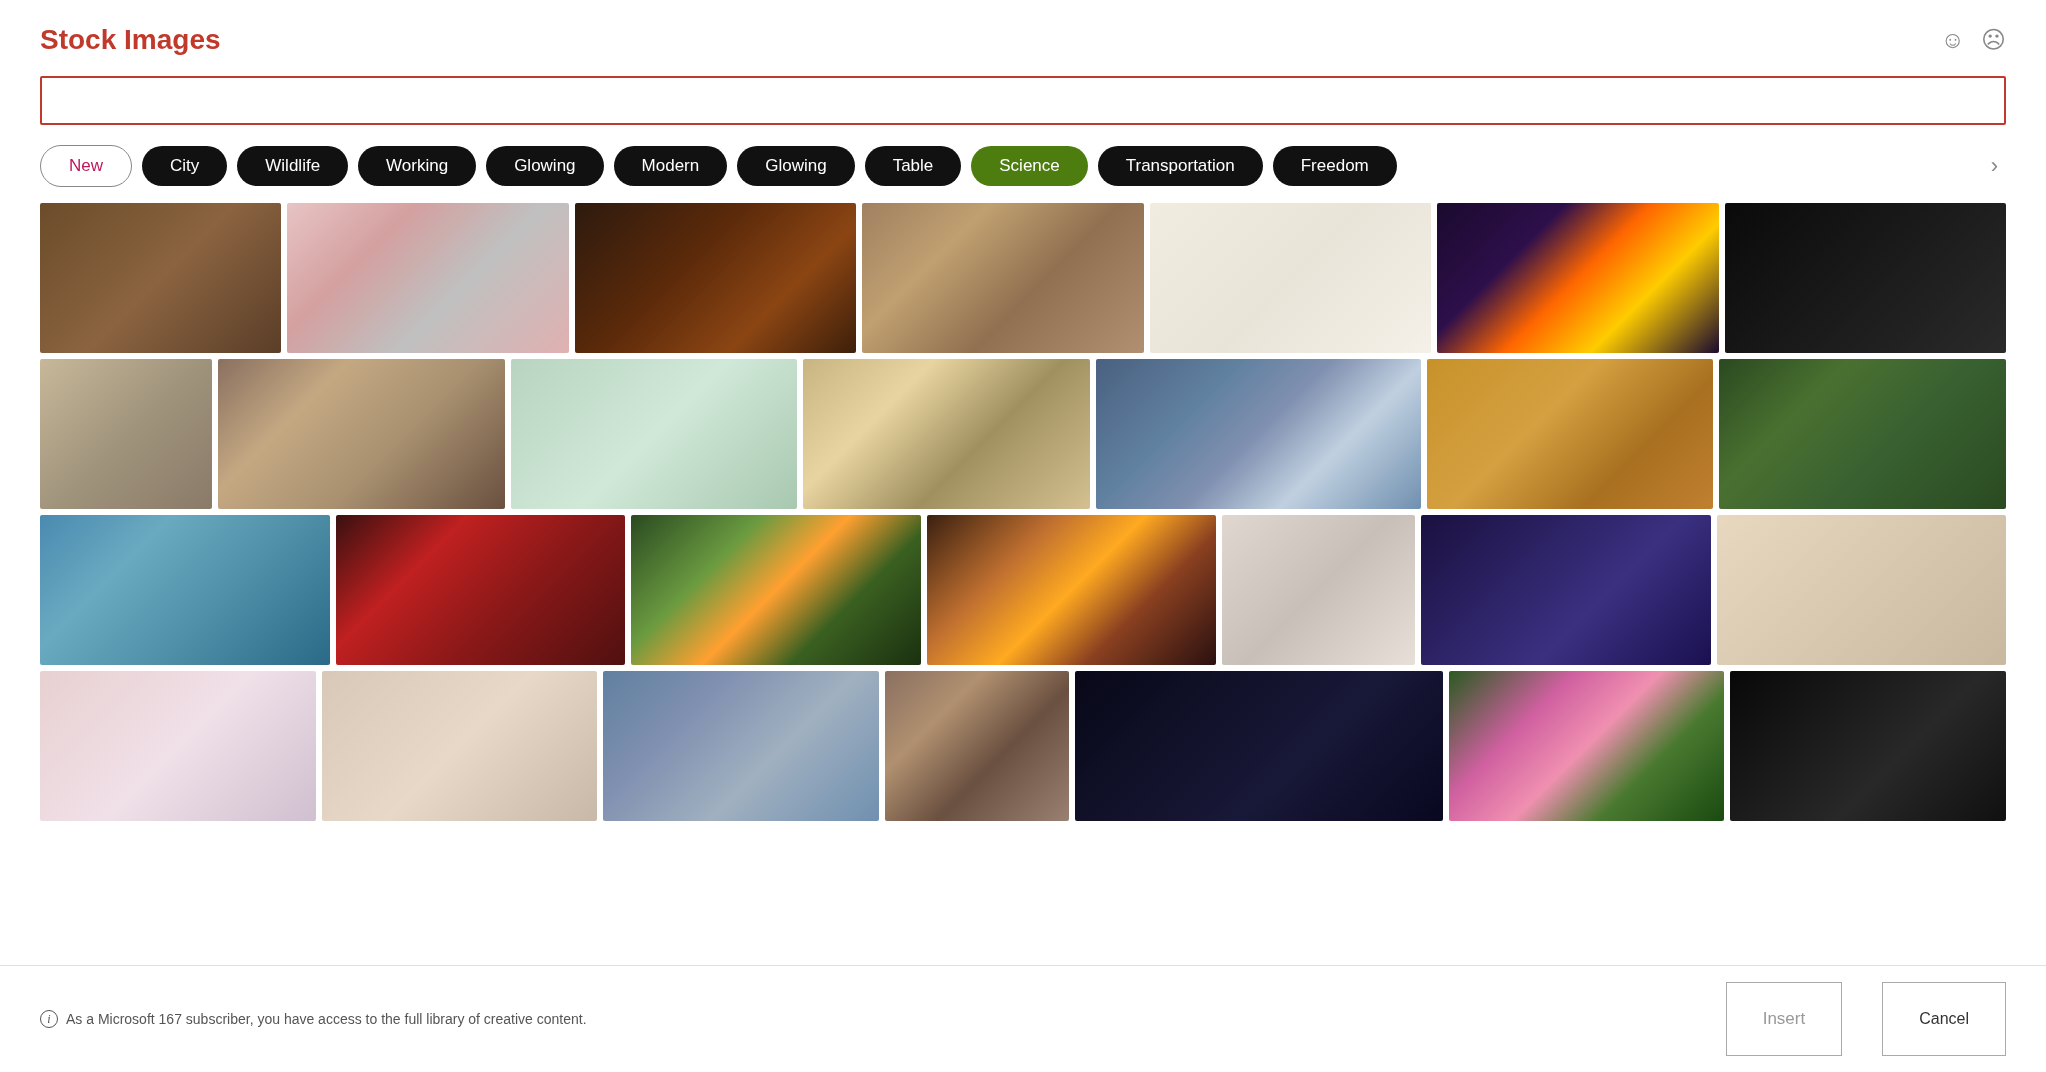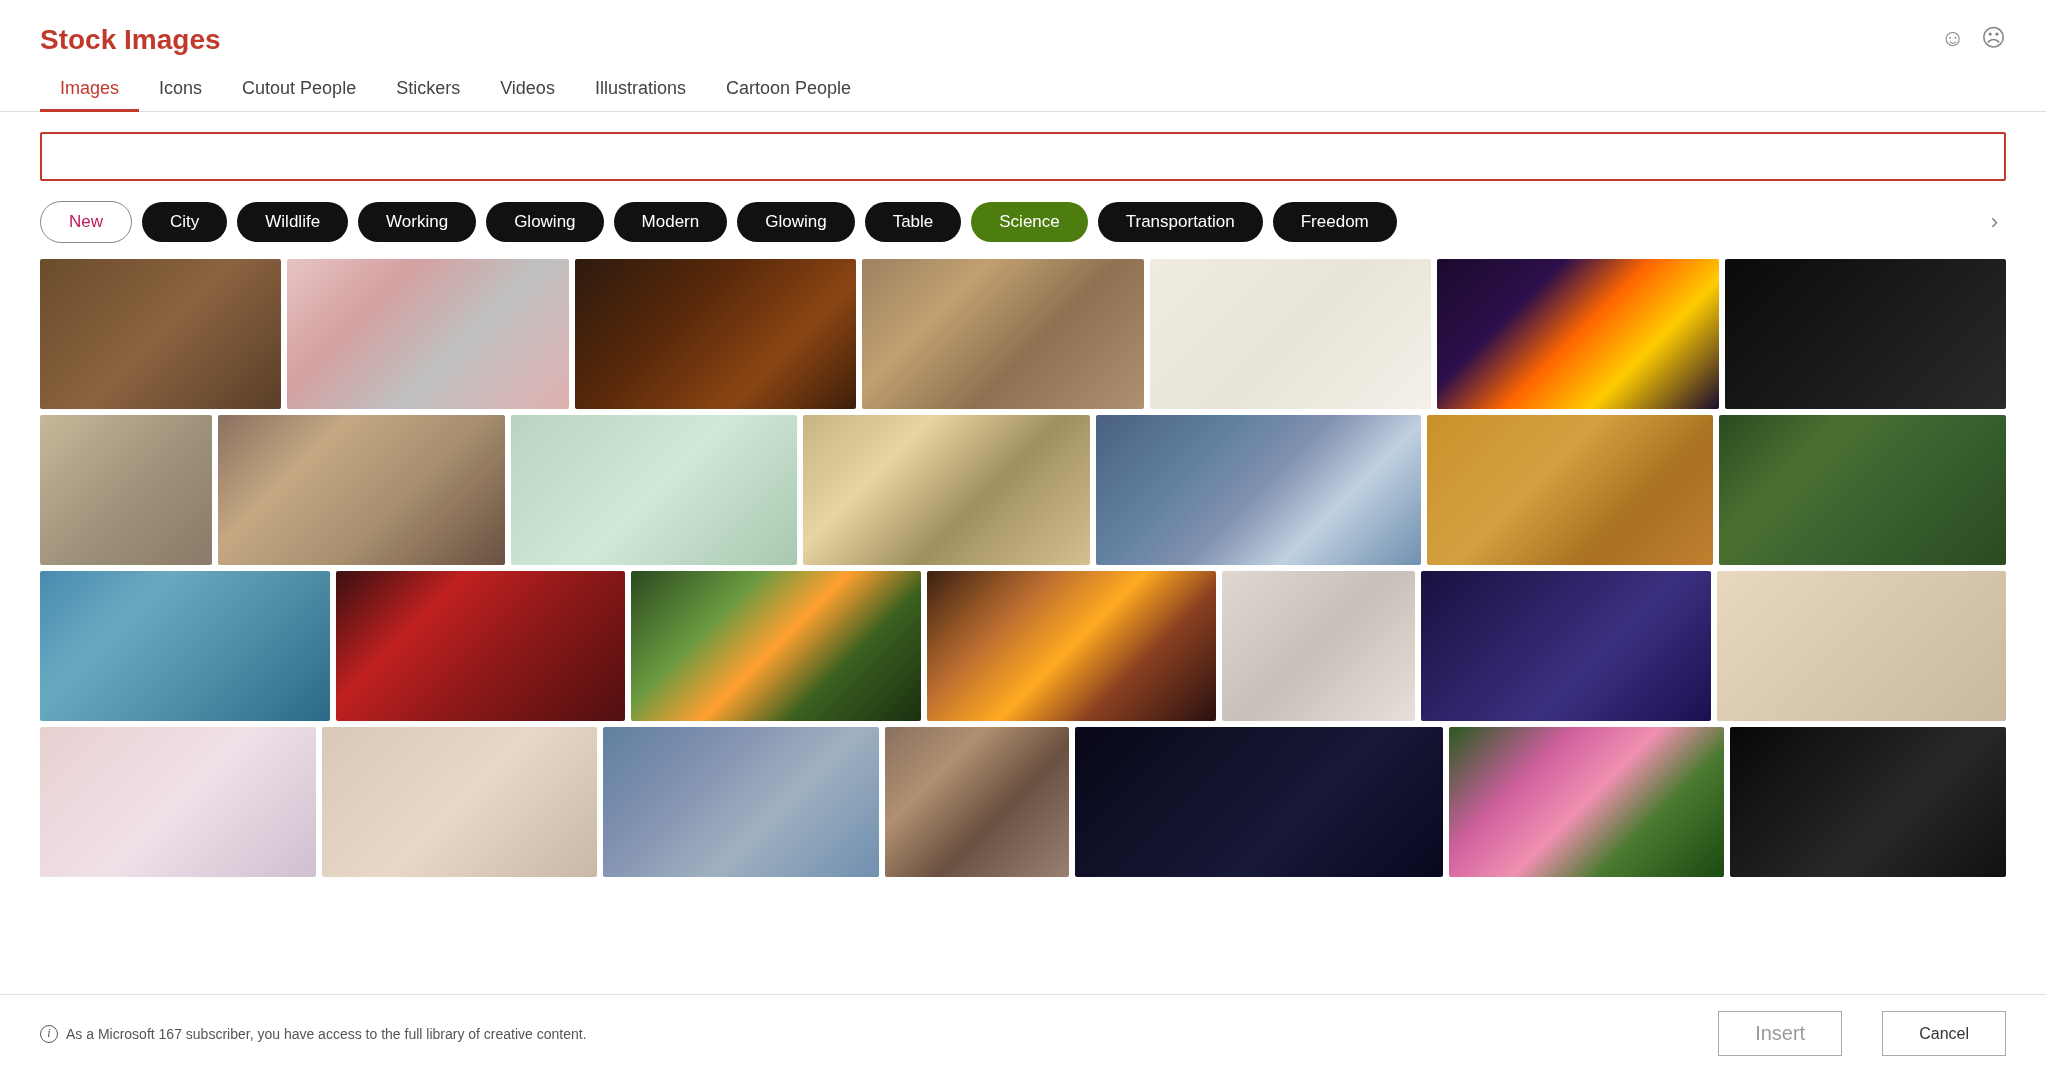--- a/index.html
+++ b/index.html
@@ -1,20 +1,20 @@
 <!DOCTYPE html>
 <html><head>
   <meta charset="utf-8">
   <style>
     * { box-sizing: border-box; margin: 0; padding: 0; }
     body { font-family: 'Segoe UI', Arial, sans-serif; background: #fff; width: 2046px; height: 1072px; overflow: hidden; }
 
     .dialog { width: 100%; height: 100%; display: flex; flex-direction: column; padding: 0; }
 
-    .header { padding: 24px 40px 0 40px; display: flex; align-items: flex-start; justify-content: space-between; }
+    .header { padding: 24px 40px 0 40px; display: flex; align-items: center; justify-content: space-between; }
     .title { color: #c0392b; font-size: 28px; font-weight: 600; }
     .header-icons { display: flex; gap: 16px; }
     .header-icon { font-size: 24px; color: #888; cursor: pointer; }
 
     .tabs { display: flex; gap: 0; padding: 12px 40px 0 40px; border-bottom: 1px solid #e0e0e0; }
     .tab { padding: 10px 20px; font-size: 18px; color: #444; cursor: pointer; border-bottom: 3px solid transparent; margin-bottom: -1px; }
     .tab.active { color: #c0392b; border-bottom: 3px solid #c0392b; }
 
     .search-bar { margin: 20px 40px; border: 2px solid #c0392b; border-radius: 2px; display: flex; align-items: center; }
     .search-input { flex: 1; border: none; outline: none; font-size: 18px; padding: 12px 16px; }
@@ -28,21 +28,21 @@
 
     .image-grid { flex: 1; padding: 0 40px; overflow-y: auto; display: flex; flex-direction: column; gap: 6px; }
 
     .grid-row { display: flex; gap: 6px; }
     .grid-img { flex: 1; height: 150px; object-fit: cover; border-radius: 2px; background: #ccc; overflow: hidden; position: relative; }
 
     .footer { padding: 16px 40px; display: flex; align-items: center; justify-content: space-between; border-top: 1px solid #e0e0e0; }
     .footer-info { display: flex; align-items: center; gap: 8px; font-size: 14px; color: #555; }
     .info-icon { width: 18px; height: 18px; border-radius: 50%; border: 1.5px solid #555; display: flex; align-items: center; justify-content: center; font-size: 12px; font-style: italic; font-family: serif; }
     .footer-buttons { display: flex; gap: 12px; }
-    .btn-insert { background: #fff; border: 1.5px solid #aaa; padding: 10px 36px; font-size: 20px; cursor: pointer; color: #999; }
+    .btn-insert { background: #fff; border: 1.5px solid #aaa; padding: 26px 36px; font-size: 17px; cursor: pointer; color: #999; }
     .btn-cancel { background: #fff; border: 1.5px solid #aaa; padding: 10px 36px; font-size: 16px; cursor: pointer; color: #333; margin-left: 28px; }
 
     
     .image-grid::-webkit-scrollbar { width: 8px; }
     .image-grid::-webkit-scrollbar-track { background: #f1f1f1; }
     .image-grid::-webkit-scrollbar-thumb { background: #ccc; border-radius: 4px; }
 
     
     .img-brown { background: linear-gradient(135deg, #6b4c2a 0%, #8b6340 50%, #5a3e28 100%); }
     .img-cosmetics { background: linear-gradient(135deg, #e8c4c4 0%, #d4a0a0 30%, #c0c0c0 60%, #e0b0b0 100%); }
@@ -79,29 +79,20 @@
 <div class="dialog">
 
   <div class="header">
     <span class="title">Stock Images</span>
     <div class="header-icons">
       <span class="header-icon">☺</span>
       <span class="header-icon">☹</span>
     </div>
   </div>
 
-  <div class="tabs">
-    <div class="tab active">Images</div>
-    <div class="tab">Icons</div>
-    <div class="tab">Cutout People</div>
-    <div class="tab">Stickers</div>
-    <div class="tab">Videos</div>
-    <div class="tab">Illustrations</div>
-    <div class="tab">Cartoon People</div>
-  </div>
 
   <div class="search-bar">
     <input class="search-input" type="text" style="">
   </div>
 
   <div class="filter-row">
     <button class="filter-btn outline">New</button>
     <button class="filter-btn dark">City</button>
     <button class="filter-btn dark">Wildlife</button>
     <button class="filter-btn dark">Working</button>

